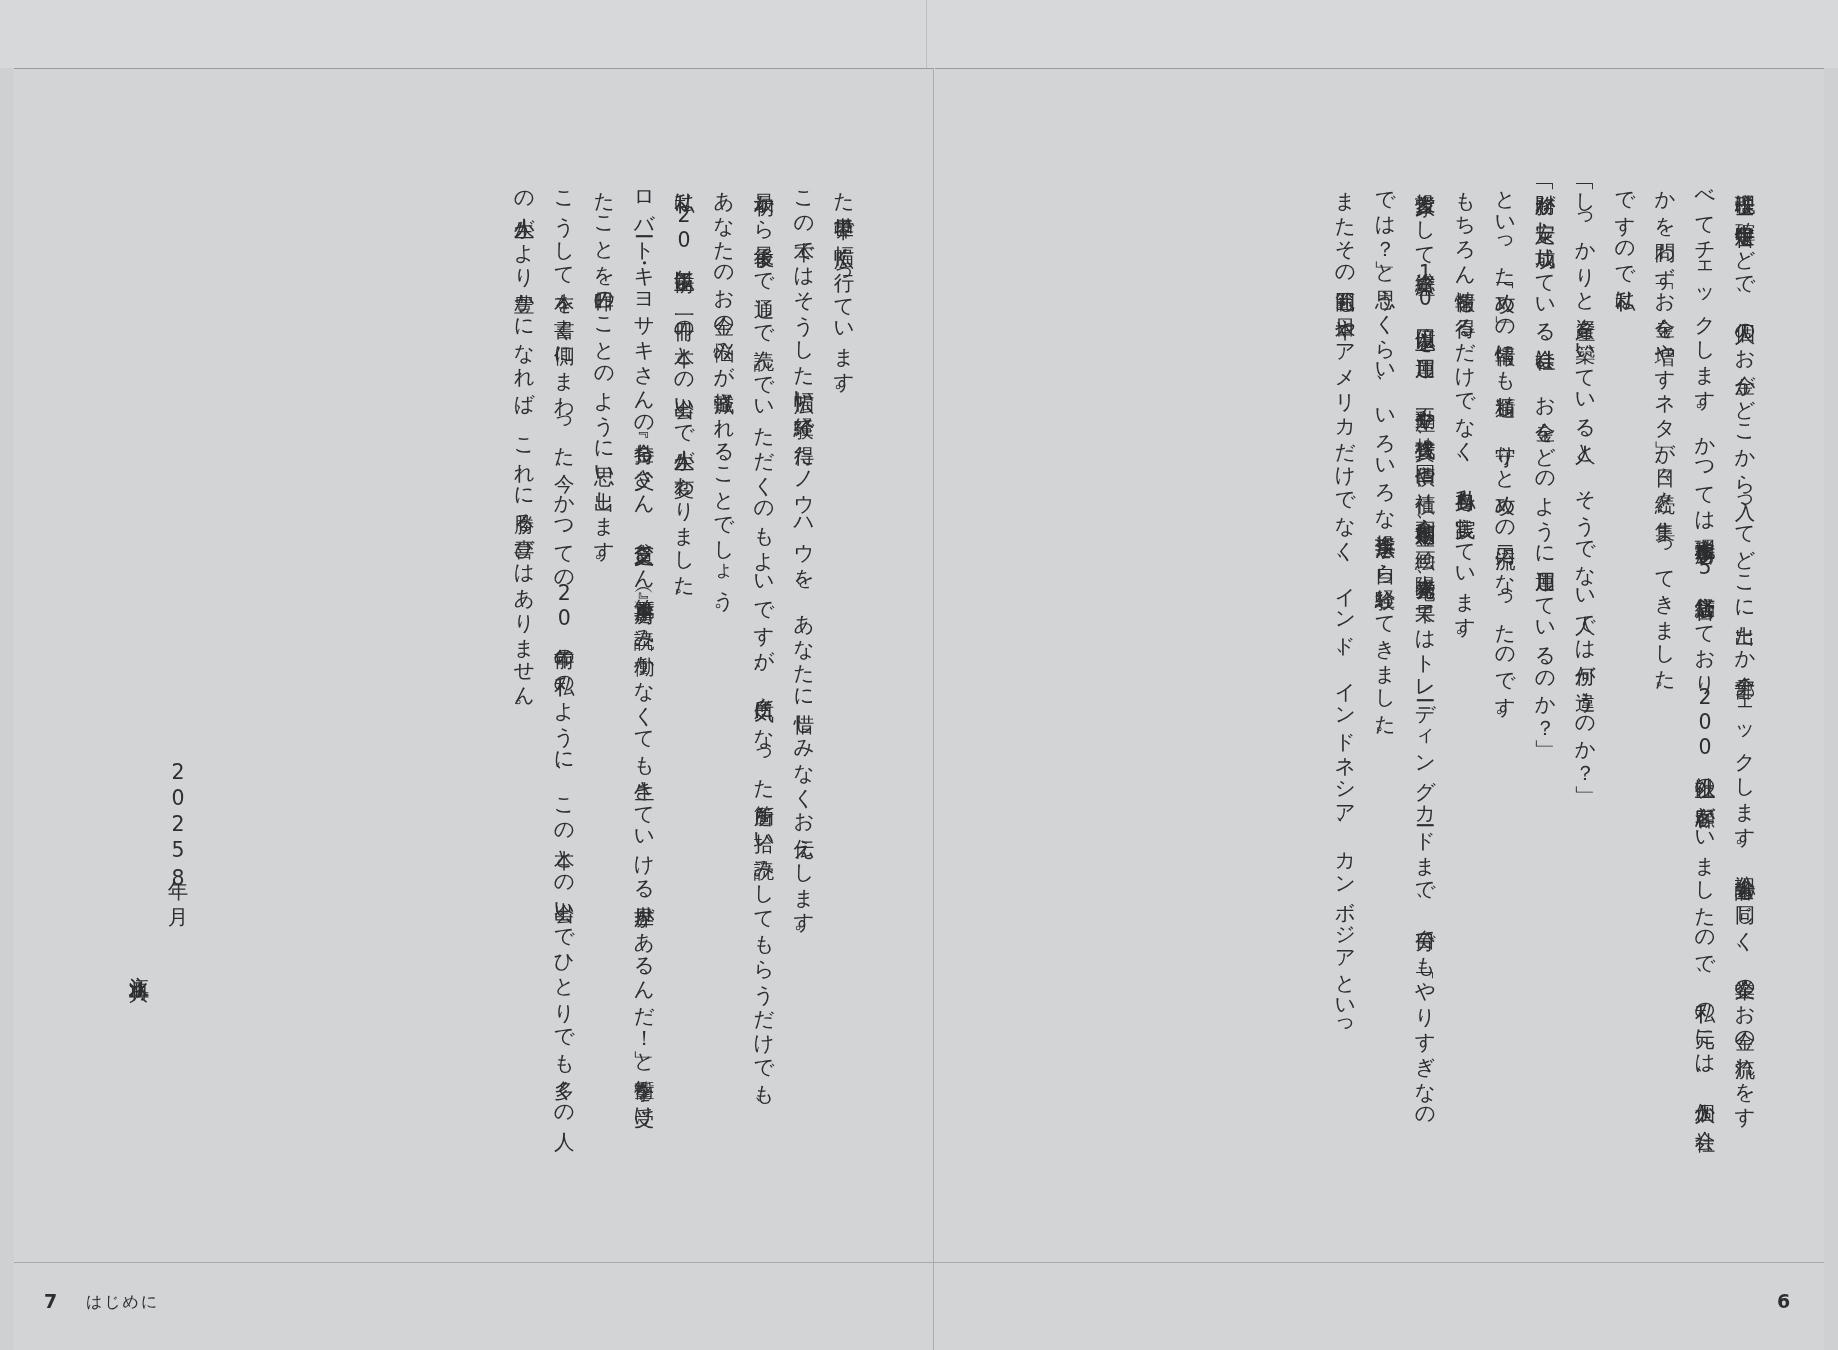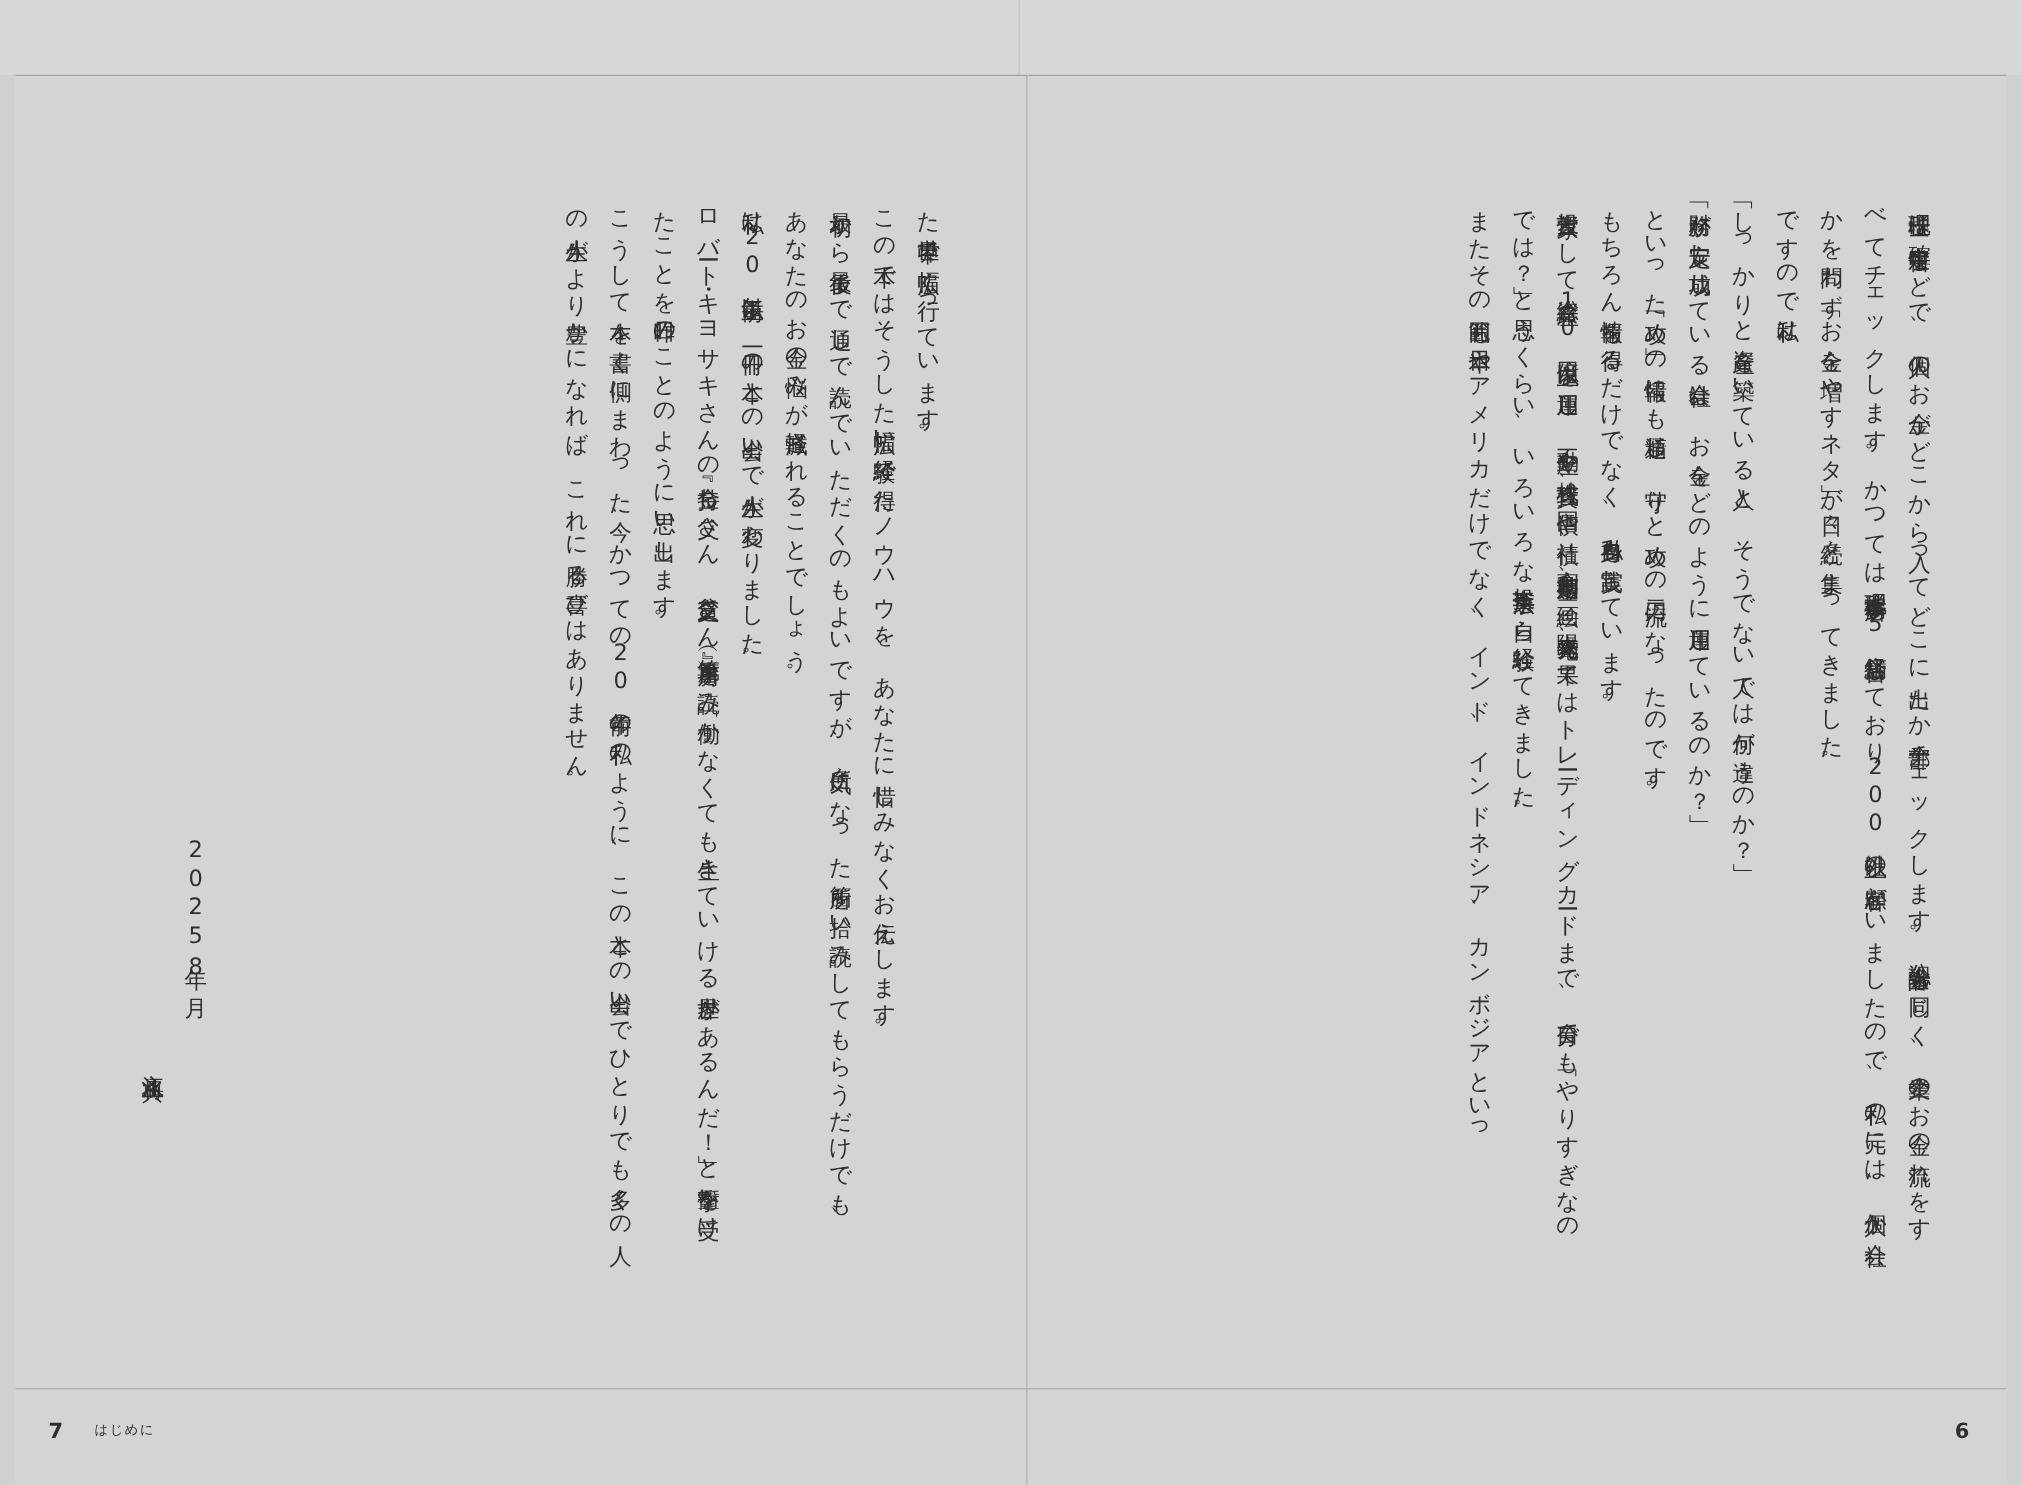--- a/index.html
+++ b/index.html
@@ -115,21 +115,21 @@
     position: absolute;
     font-family: "DejaVu Sans", "Liberation Sans", sans-serif;
     color: #2c2e30;
     font-size: 19px;
     font-weight: bold;
     letter-spacing: 0.02em;
   }
   .folio-left-num { left: 44px; top: 1290px; }
   .folio-left-label {
     left: 86px; top: 1292px;
-    font-size: 12px;
+    font-size: 16px;
     font-weight: normal;
     letter-spacing: 0.12em;
   }
   .folio-right-num { left: 1777px; top: 1290px; }
 
   
   .gutter {
     position: absolute;
     left: 926px;
     top: 0;

